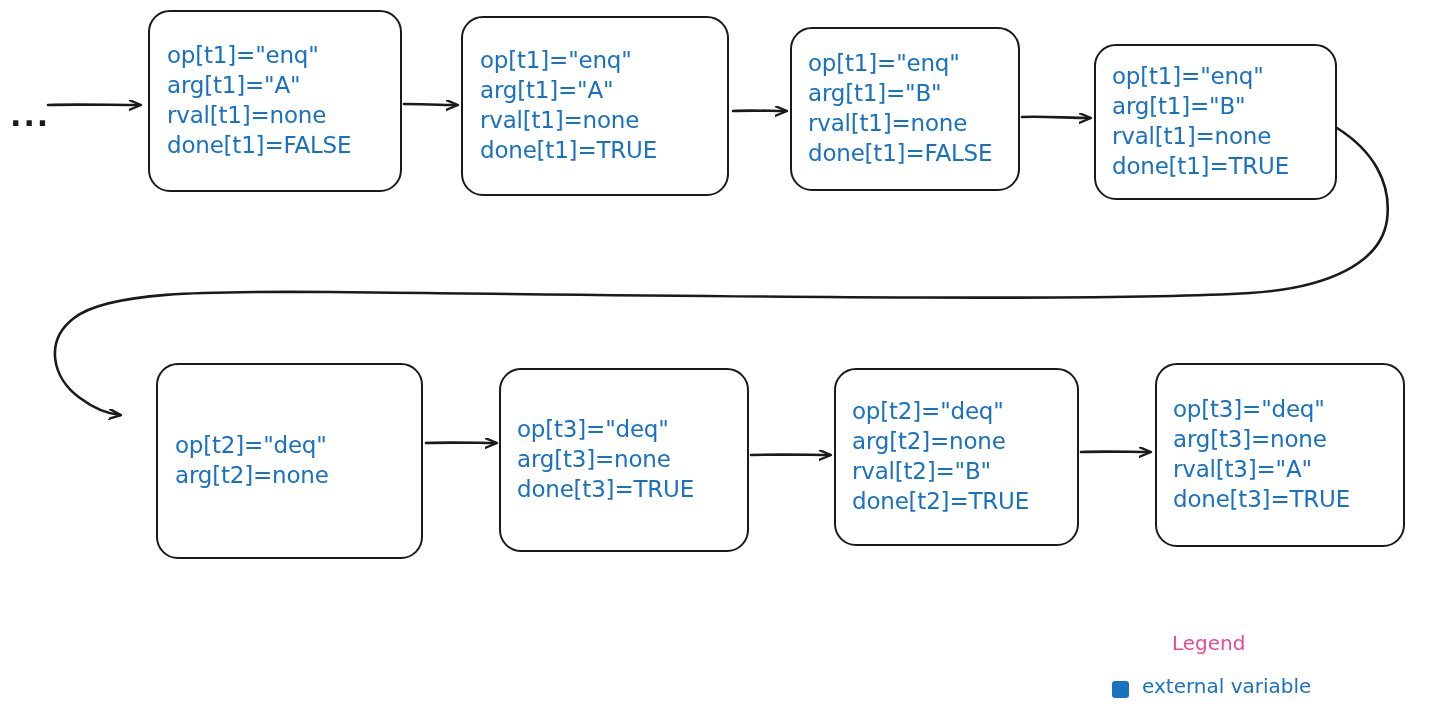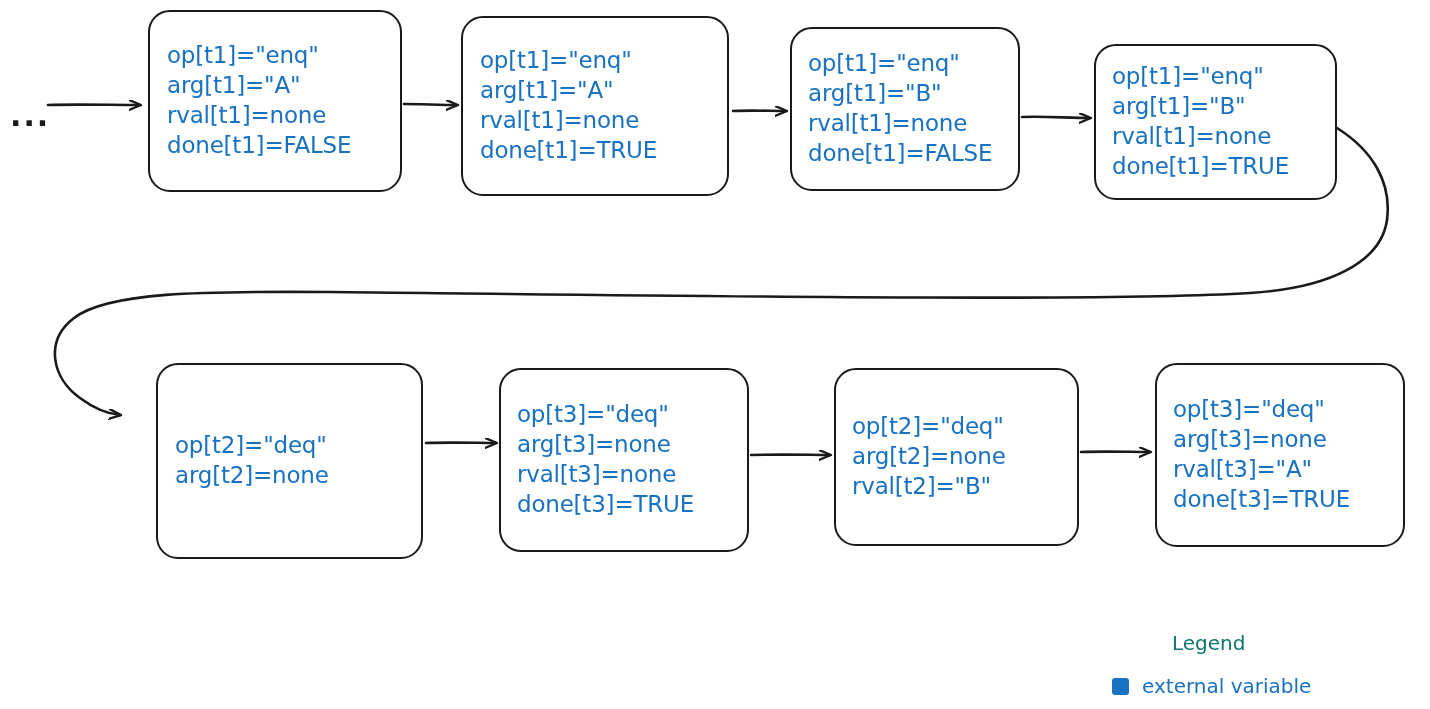--- a/index.html
+++ b/index.html
@@ -47,30 +47,30 @@
     position: absolute;
     color: #1a1a1a;
     font-size: 30px;
     font-weight: 700;
     letter-spacing: 2px;
     line-height: 1;
     z-index: 2;
   }
   .legend-title {
     position: absolute;
-    color: #0f766e;
+    color: #ec4899;
     font-size: 20px;
     font-family: "DejaVu Sans", sans-serif;
     white-space: nowrap;
     z-index: 2;
   }
   .legend-row {
     position: absolute;
     display: flex;
-    align-items: center;
+    align-items: flex-end;
     gap: 13px;
     z-index: 2;
   }
   .legend-swatch {
     width: 17px;
     height: 17px;
     border-radius: 3px;
     background: #1971c2;
     flex: 0 0 auto;
   }
@@ -140,28 +140,28 @@
   </div>
 
   <div class="node" style="left:156px; top:363px; width:267px; height:196px; padding:0 0 0 17px;">
     <div class="line">op[t2]="deq"</div>
     <div class="line">arg[t2]=none</div>
   </div>
 
   <div class="node" style="left:499px; top:368px; width:250px; height:184px; padding:0 0 0 16px;">
     <div class="line">op[t3]="deq"</div>
     <div class="line">arg[t3]=none</div>
-    <div class="line">rval[t3]=none</div>
     <div class="line">done[t3]=TRUE</div>
   </div>
 
   <div class="node" style="left:834px; top:368px; width:245px; height:178px; padding:0 0 0 16px;">
     <div class="line">op[t2]="deq"</div>
     <div class="line">arg[t2]=none</div>
     <div class="line">rval[t2]="B"</div>
+    <div class="line">done[t2]=TRUE</div>
   </div>
 
   <div class="node" style="left:1155px; top:363px; width:250px; height:184px; padding:0 0 0 16px;">
     <div class="line">op[t3]="deq"</div>
     <div class="line">arg[t3]=none</div>
     <div class="line">rval[t3]="A"</div>
     <div class="line">done[t3]=TRUE</div>
   </div>
 
   <div class="legend-title" style="left:1172px; top:631px;">Legend</div>

